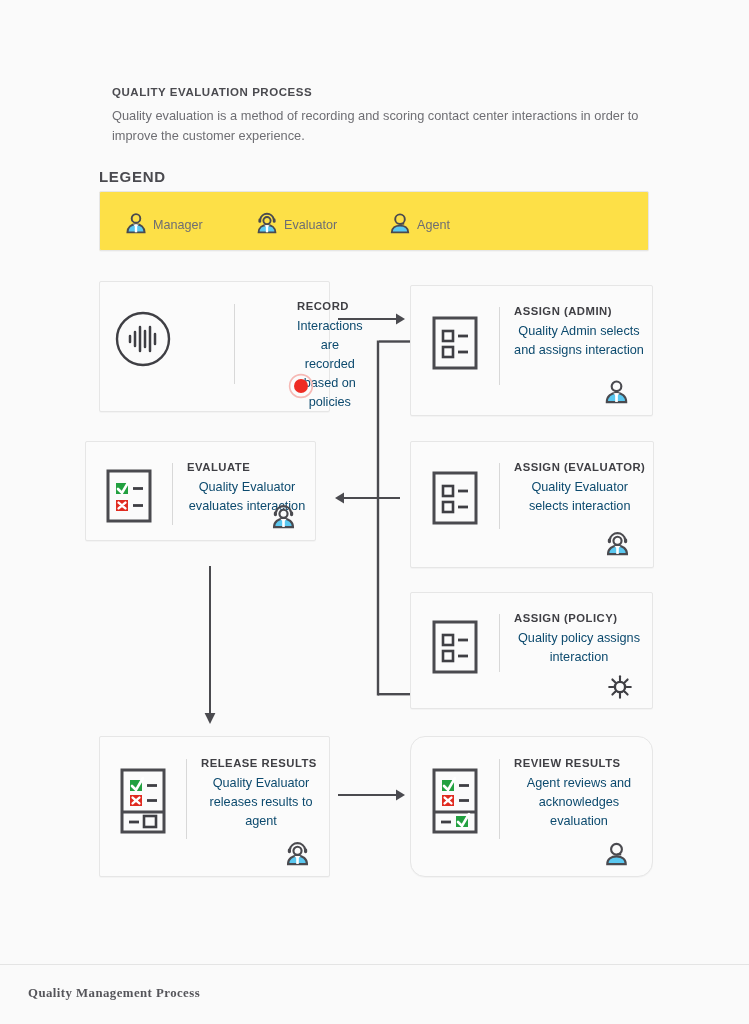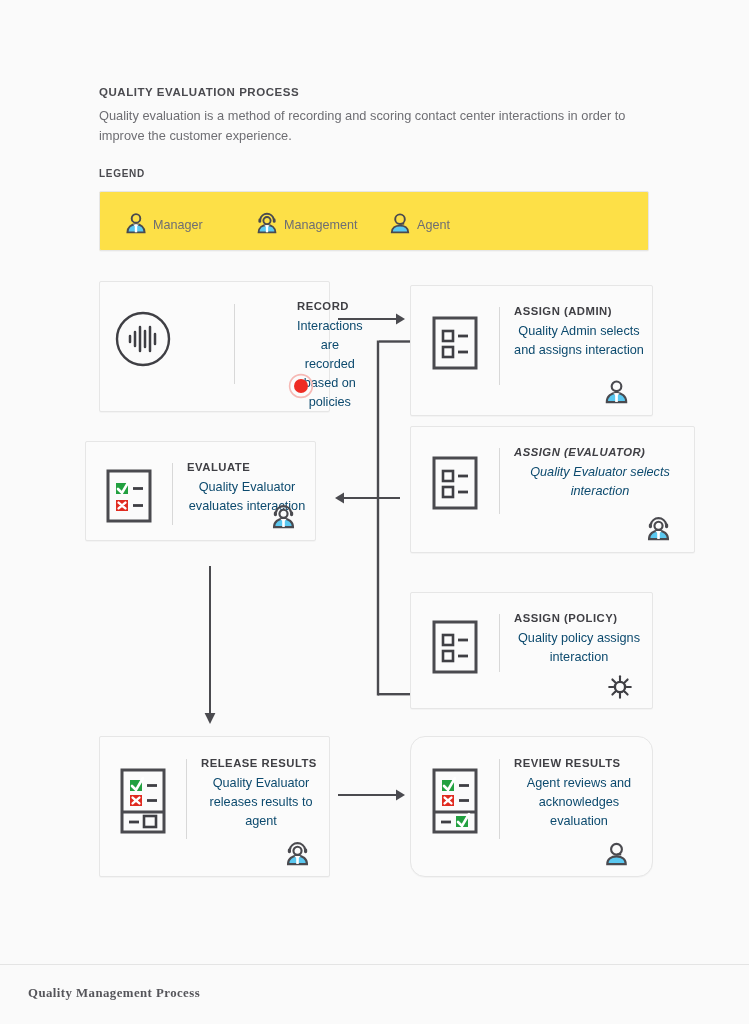--- a/index.html
+++ b/index.html
@@ -18,21 +18,21 @@
   .page {
     position: absolute;
     left: 0; top: 0;
     width: 749px; height: 1024px;
     background: #fafafa;
   }
 
   
   .header {
     position: absolute;
-    left: 99px;
+    left: 112px;
     top: 86px;
     width: 545px;
   }
   .header-title {
     font-size: 11.5px;
     font-weight: bold;
     letter-spacing: 0.55px;
     color: #4a4a4f;
     margin: 0 0 8px 0;
   }
@@ -42,21 +42,21 @@
     color: #6e6e73;
     margin: 0;
     max-width: 540px;
   }
 
   
   .legend-label {
     position: absolute;
     left: 99px;
     top: 168px;
-    font-size: 10px;
+    font-size: 15px;
     font-weight: bold;
     letter-spacing: 0.7px;
     color: #4a4a4f;
   }
   .legend-box {
     position: absolute;
     left: 99px;
     top: 191px;
     width: 548px;
     height: 58px;
@@ -131,21 +131,21 @@
     position: absolute;
     display: flex;
     align-items: center;
     justify-content: center;
   }
 
   
   #card-record        { left: 99px;  top: 281px; width: 231px; height: 131px; }
   #card-assign-admin  { left: 410px; top: 285px; width: 243px; height: 131px; }
   #card-evaluate      { left: 85px;  top: 441px; width: 231px; height: 100px; }
-  #card-assign-eval   { left: 410px; top: 426px; width: 285px; height: 127px; font-style: italic; }
+  #card-assign-eval   { left: 410px; top: 441px; width: 244px; height: 127px; }
   #card-assign-policy { left: 410px; top: 592px; width: 243px; height: 117px; }
   #card-release       { left: 99px;  top: 736px; width: 231px; height: 141px; }
   #card-review        { left: 410px; top: 736px; width: 243px; height: 141px; border-radius: 15px; }
 
   
   .conn {
     position: absolute;
   }
 
   
@@ -198,21 +198,21 @@
         <svg width="24" height="24" viewBox="0 0 24 24">
           <path d="M5.2 8.6 A6.9 6.9 0 0 1 18.8 8.6" fill="none" stroke="#4a4a4f" stroke-width="2"></path>
           <rect x="3.4" y="7.6" width="2.8" height="4.2" rx="1.3" fill="#4a4a4f"></rect>
           <rect x="17.8" y="7.6" width="2.8" height="4.2" rx="1.3" fill="#4a4a4f"></rect>
           <circle cx="12" cy="9.6" r="3.6" fill="none" stroke="#4a4a4f" stroke-width="1.9"></circle>
           <path d="M3.6 21.4 C3.6 16.6 7.4 14 12 14 C16.6 14 20.4 16.6 20.4 21.4 Z" fill="#5bc8f0" stroke="#4a4a4f" stroke-width="1.9"></path>
           <path d="M12 14.2 L12 21.3" stroke="#ffffff" stroke-width="2.3"></path>
           <path d="M9.3 14.3 L12 17.1 L14.7 14.3" fill="#ffffff"></path>
         </svg>
       </span>
-      <span class="legend-text">Management</span>
+      <span class="legend-text">Evaluator</span>
     </div>
 
     <div class="legend-item i2">
       <span>
         <svg width="24" height="24" viewBox="0 0 24 24">
           <circle cx="12" cy="8.2" r="4.8" fill="none" stroke="#4a4a4f" stroke-width="1.9"></circle>
           <path d="M12.6 12.8 L16.2 12.8" stroke="#4a4a4f" stroke-width="1.7"></path>
           <path d="M3.8 21.4 C3.8 17 7.5 14.6 12 14.6 C16.5 14.6 20.2 17 20.2 21.4 Z" fill="#5bc8f0" stroke="#4a4a4f" stroke-width="1.9"></path>
         </svg>
       </span>

